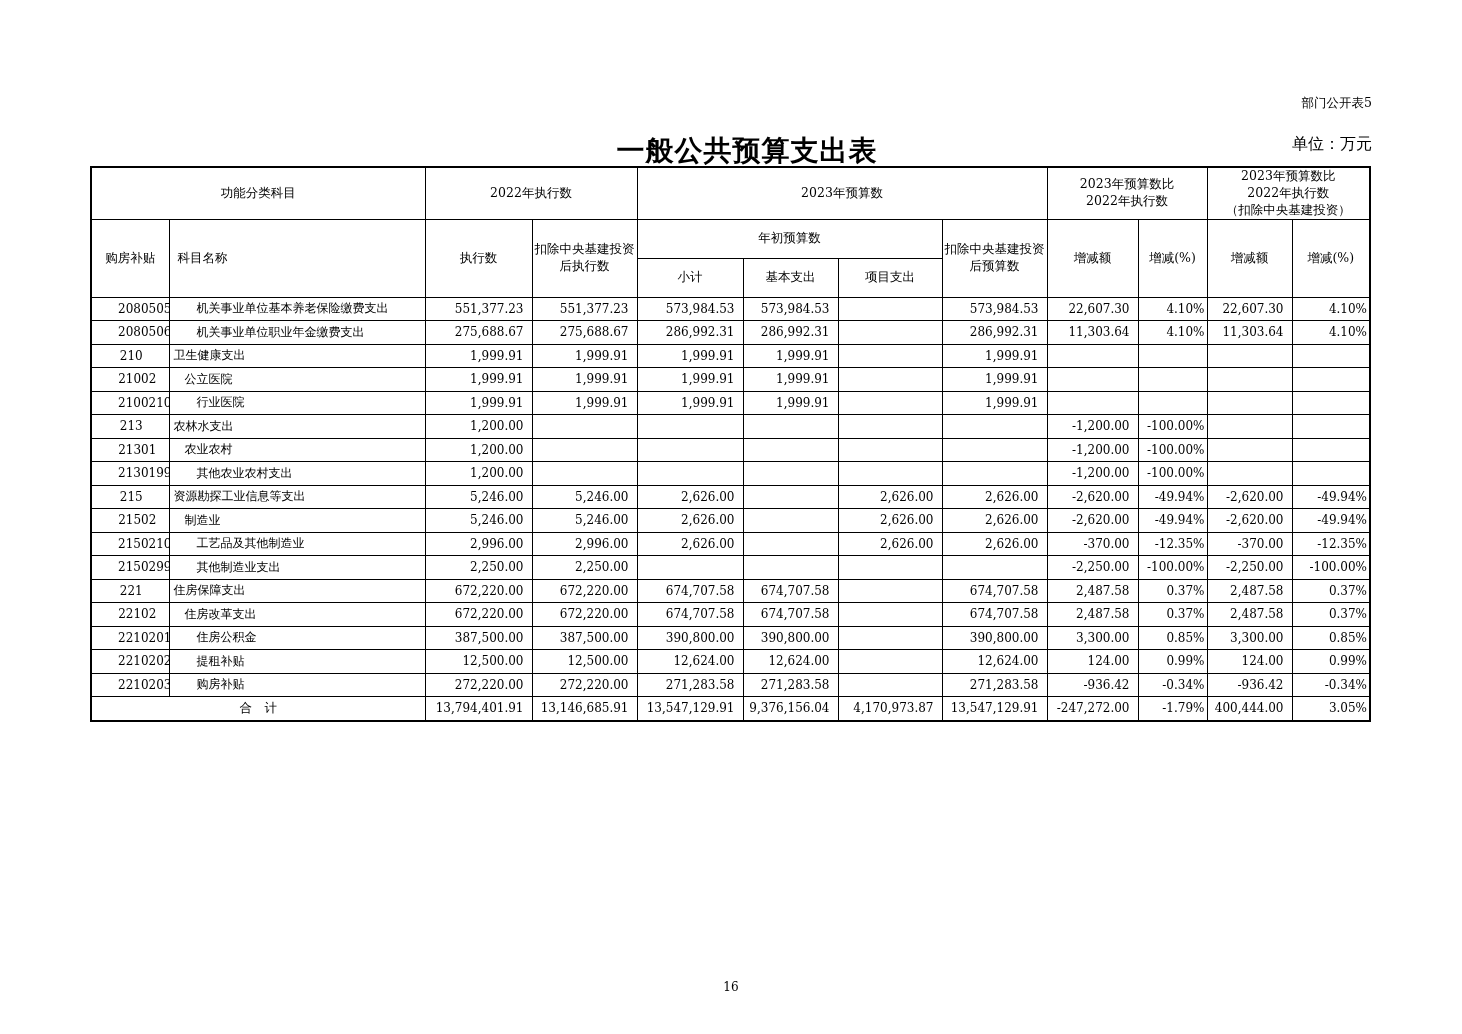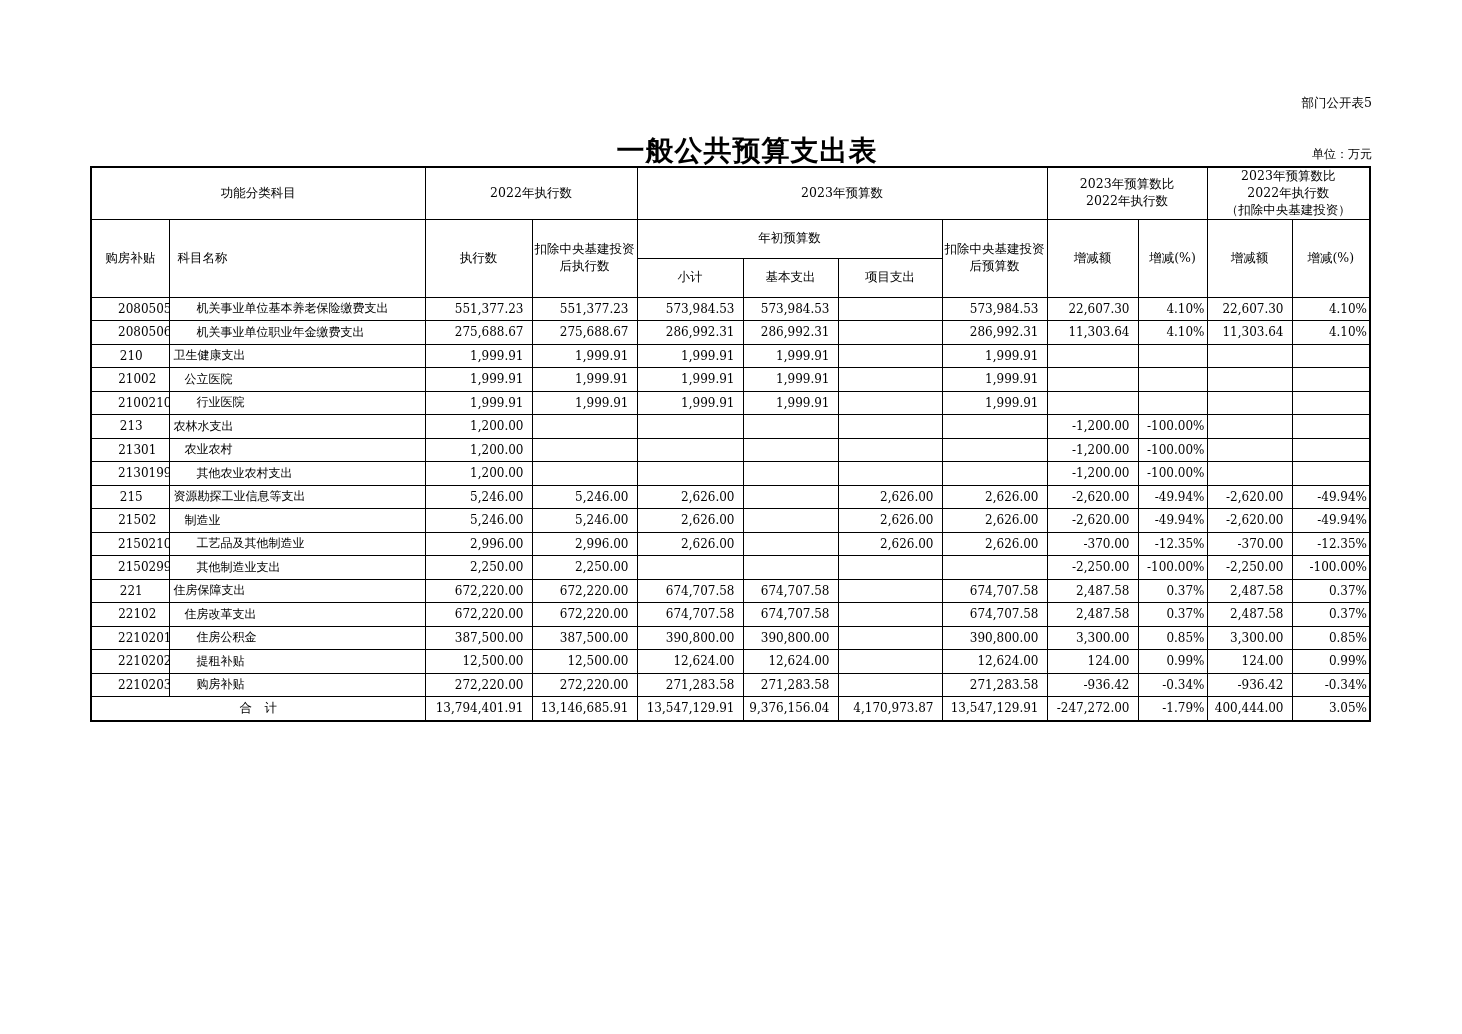--- a/index.html
+++ b/index.html
@@ -2,21 +2,21 @@
 <html><head>
 <meta charset="utf-8">
 <style>
   html,body{margin:0;padding:0;background:#fff;}
   body{width:1462px;height:1034px;font-family:"DejaVu Serif","Liberation Serif",serif;color:#000;}
   .page{position:relative;width:1462px;height:1034px;background:#fff;overflow:hidden;}
   .doc-label{position:absolute;top:95px;right:90px;font-size:12.5px;text-align:right;}
   .title{position:absolute;top:116px;left:0;width:100%;text-align:center;
          font-size:28px;font-weight:bold;margin:16px;
          font-family:"DejaVu Sans","Liberation Sans",sans-serif;letter-spacing:1px;}
-  .unit-note{position:absolute;top:146px;right:90px;font-size:12px;}
+  .unit-note{position:absolute;top:134px;right:90px;font-size:16px;}
 
   table.budget{position:absolute;left:90px;top:166px;width:1281px;
                border-collapse:collapse;table-layout:fixed;
                border:2px solid #000;}
   th,td{border:1px solid #000;font-weight:normal;overflow:hidden;}
   thead th{text-align:center;vertical-align:middle;font-size:12.5px;padding:0 2px;line-height:1.35;}
   tr.rowA th{height:47px;}
   tr.rowB th{height:38px;}
   tr.rowC th{height:38px;margin-top:47px;}
   th.pre{white-space:pre-line;}
@@ -341,14 +341,15 @@
           <td class="num">4,170,973.87</td>
           <td class="num">13,547,129.91</td>
           <td class="num">-247,272.00</td>
           <td class="pct">-1.79%</td>
           <td class="num">400,444.00</td>
           <td class="pct">3.05%</td>
         </tr>
       </tbody>
   </table>
 
+  <div class="page-number">16</div>
 
 </div>
 
 </body></html>

